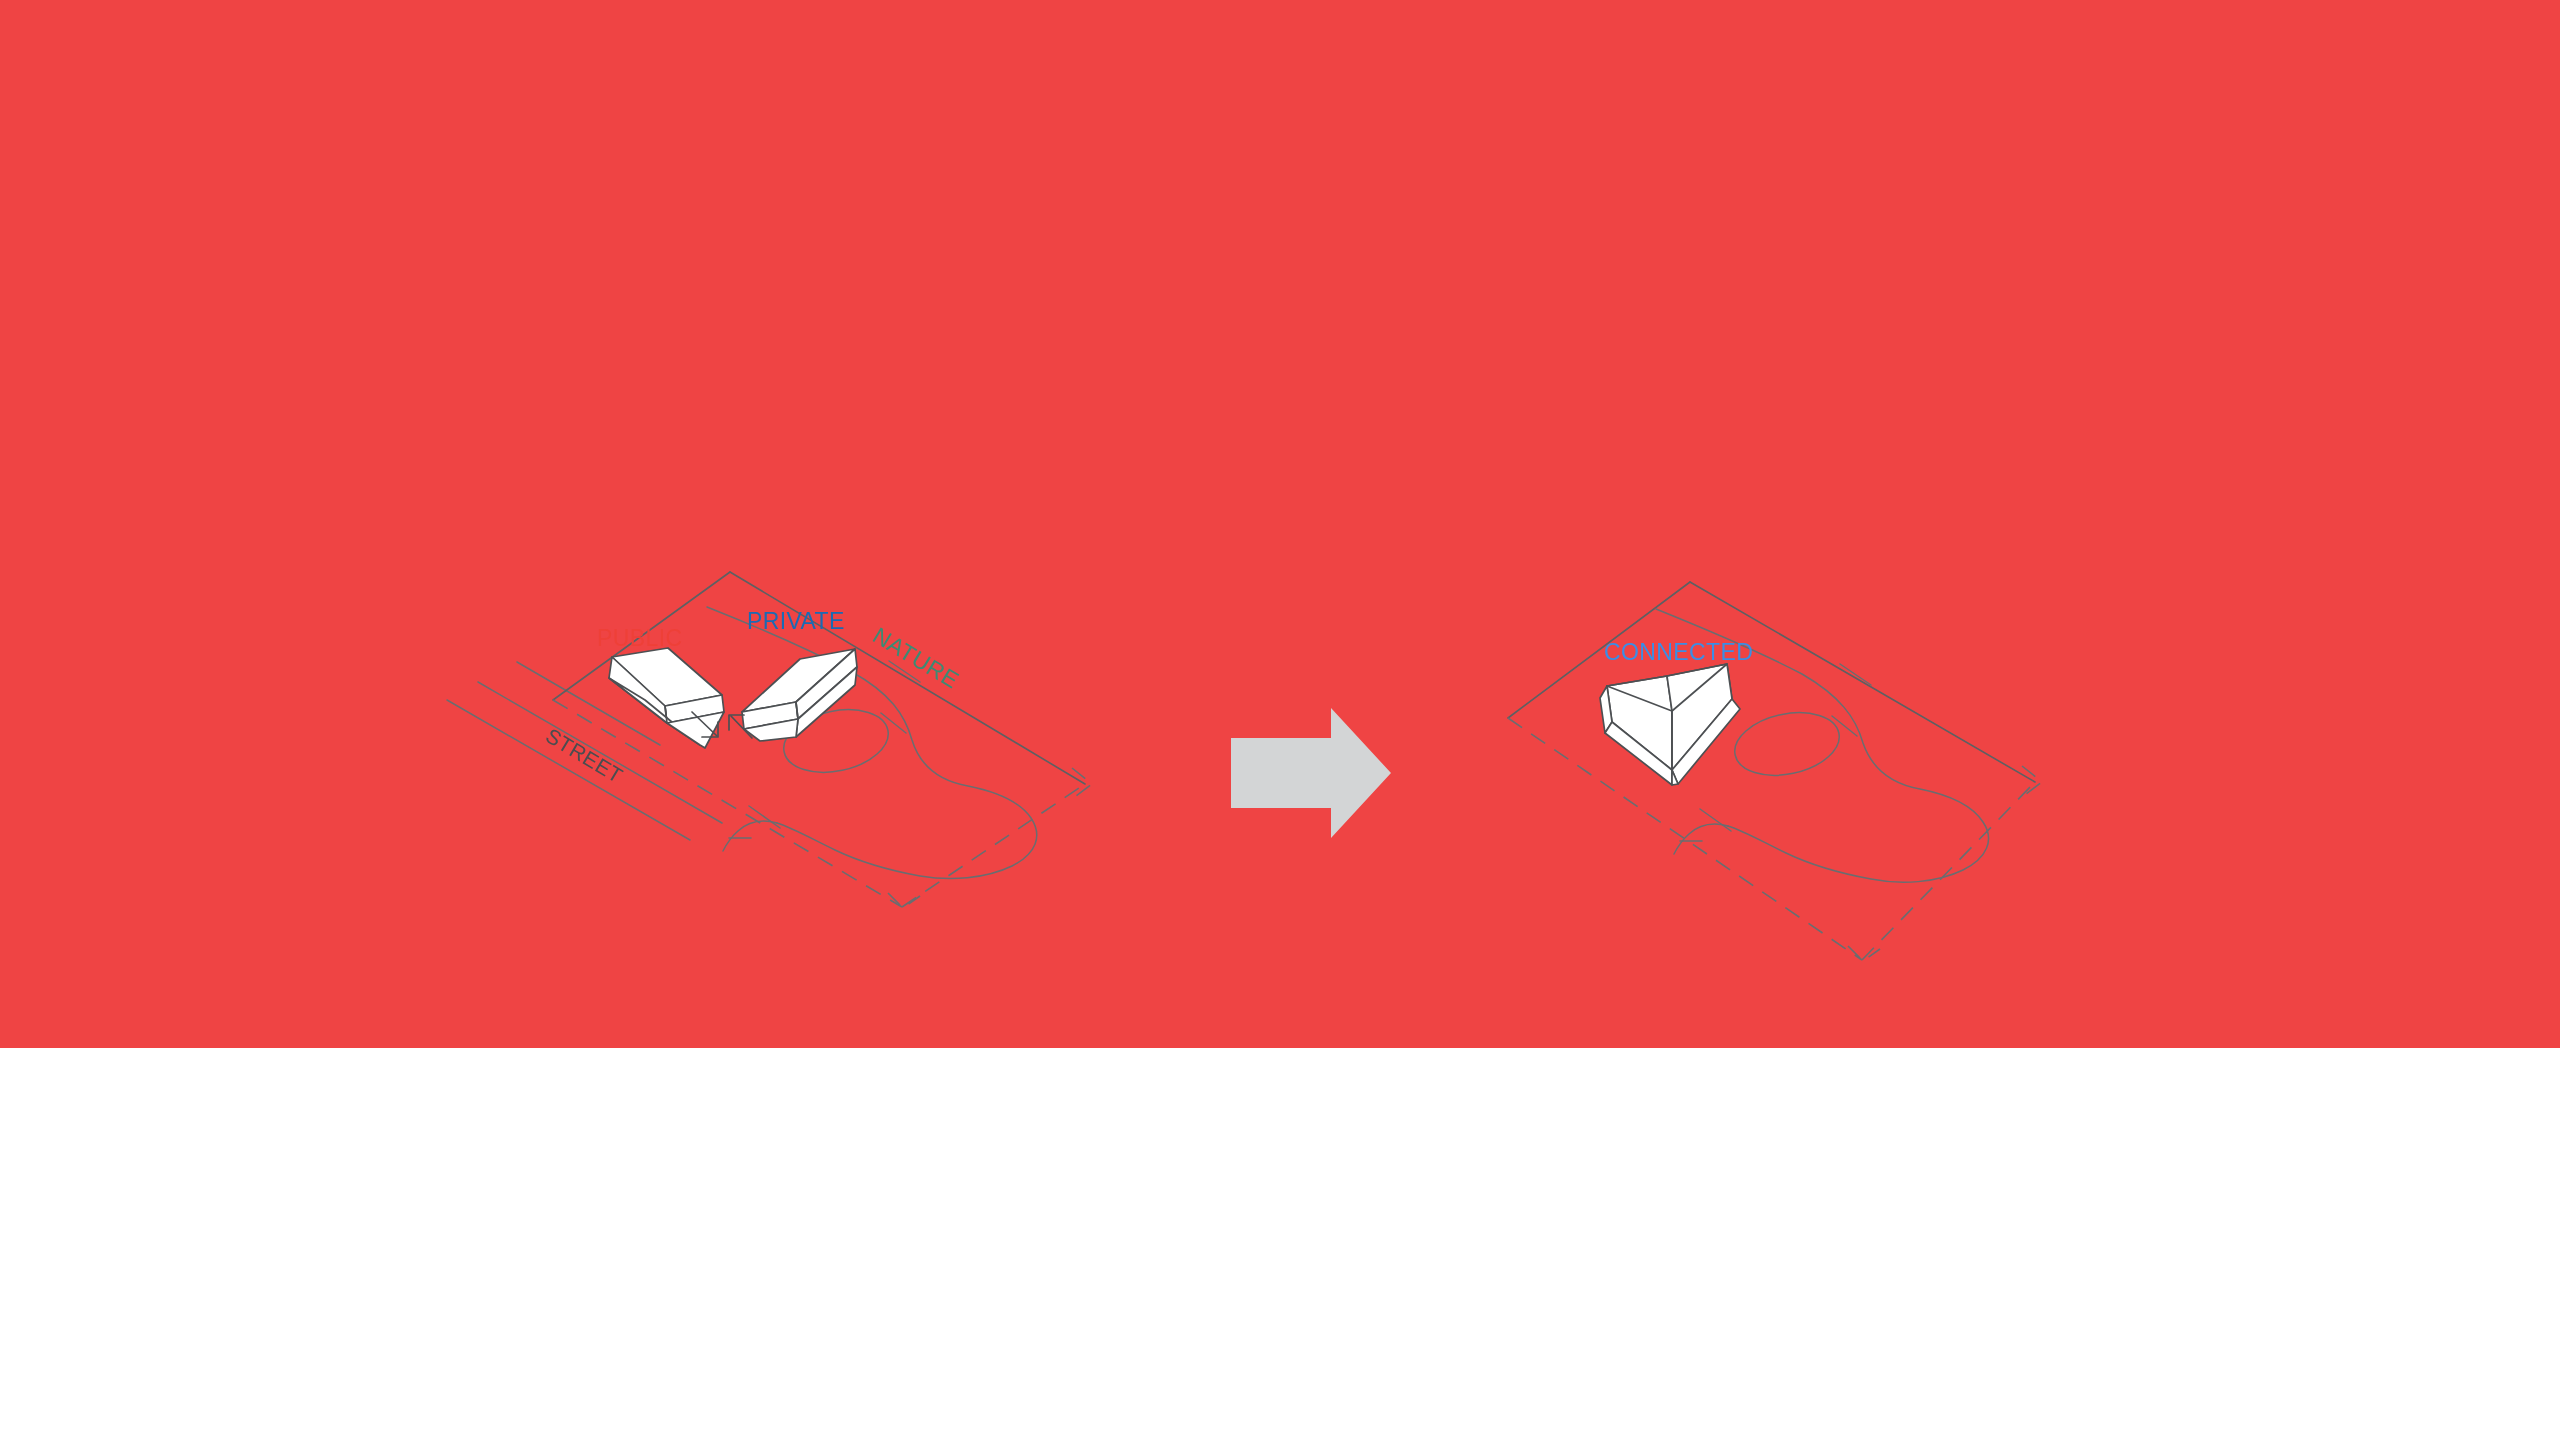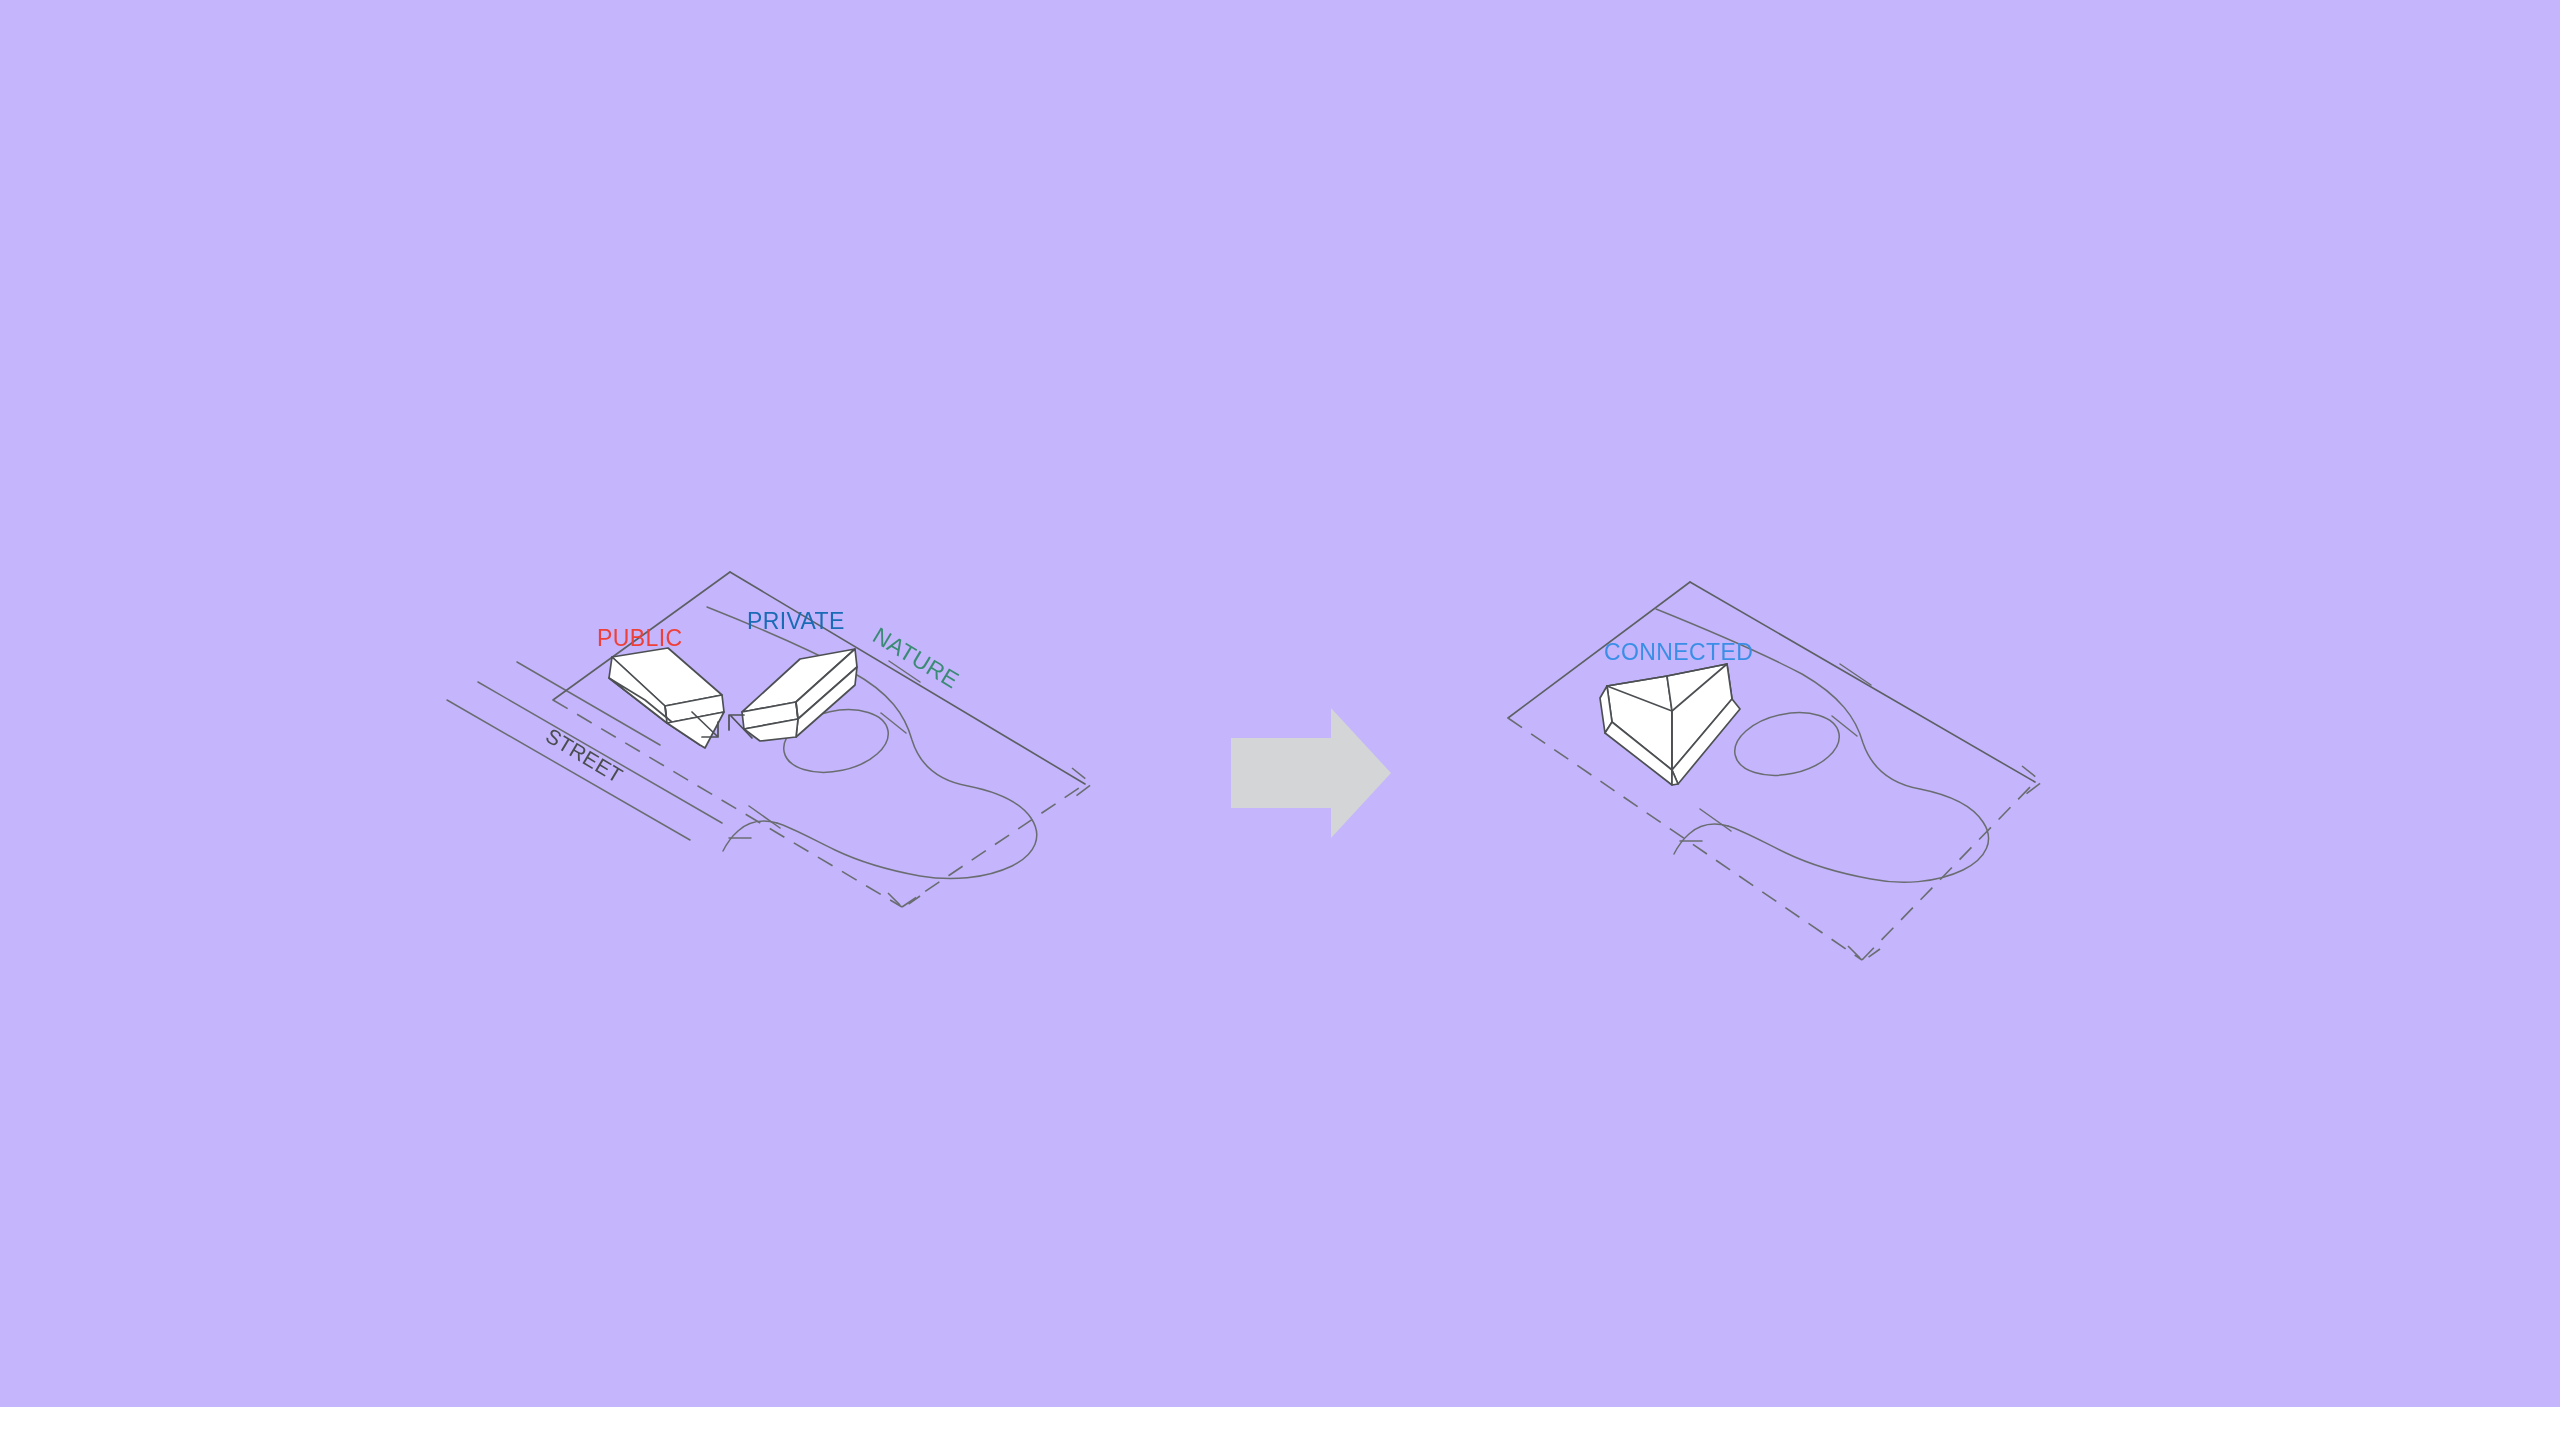--- a/index.html
+++ b/index.html
@@ -10,22 +10,22 @@
   }
   body {
     width: 2560px;
     height: 1440px;
     overflow: hidden;
     font-family: "Liberation Sans", sans-serif;
   }
   #canvas-root {
     position: relative;
     width: 2560px;
-    height: 1407px;
-    background: #c4b5fd;
+    height: 1048px;
+    background: #ef4444;
   }
   svg.diagram-layer {
     position: absolute;
     top: 0;
     left: 0;
     width: 2560px;
     height: 1440px;
     display: block;
   }
   .line {

